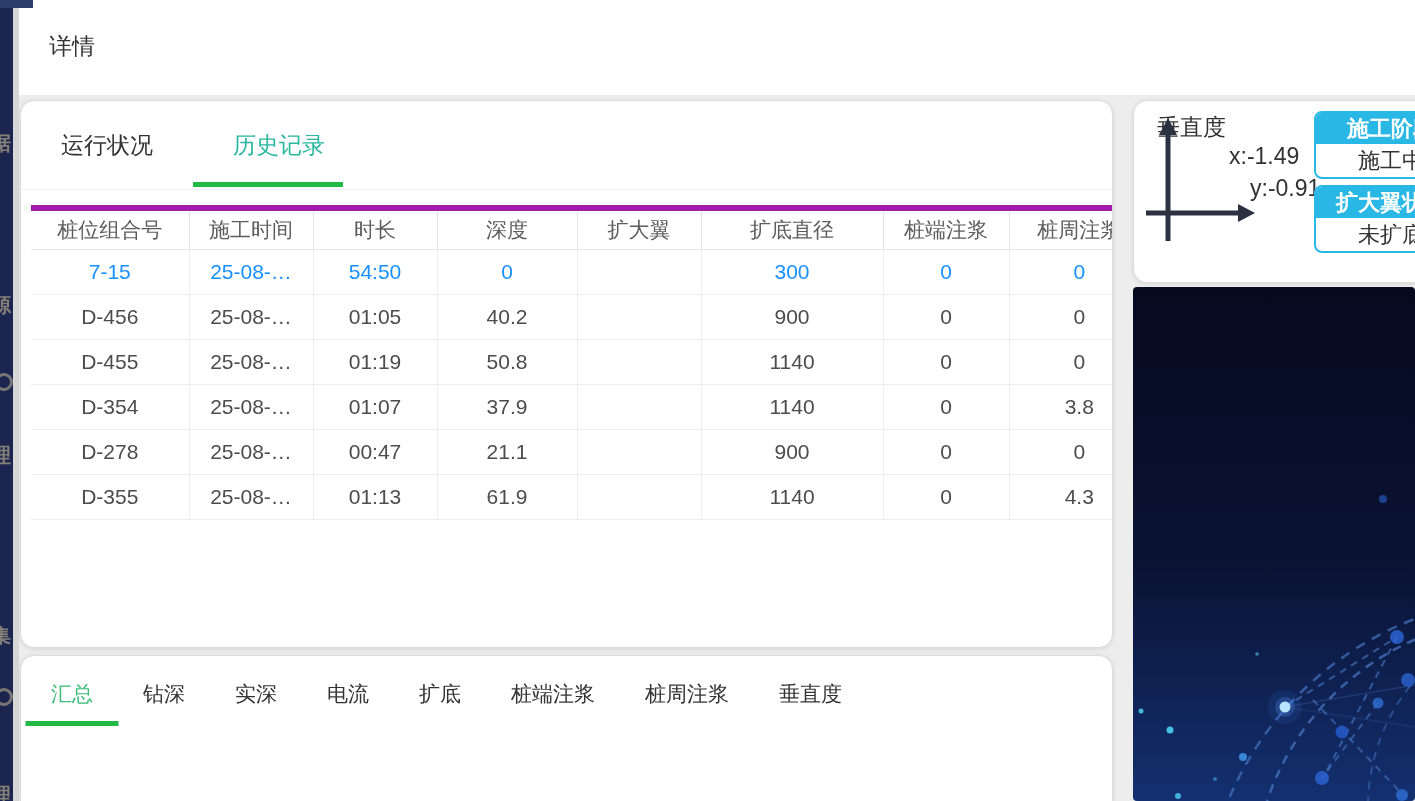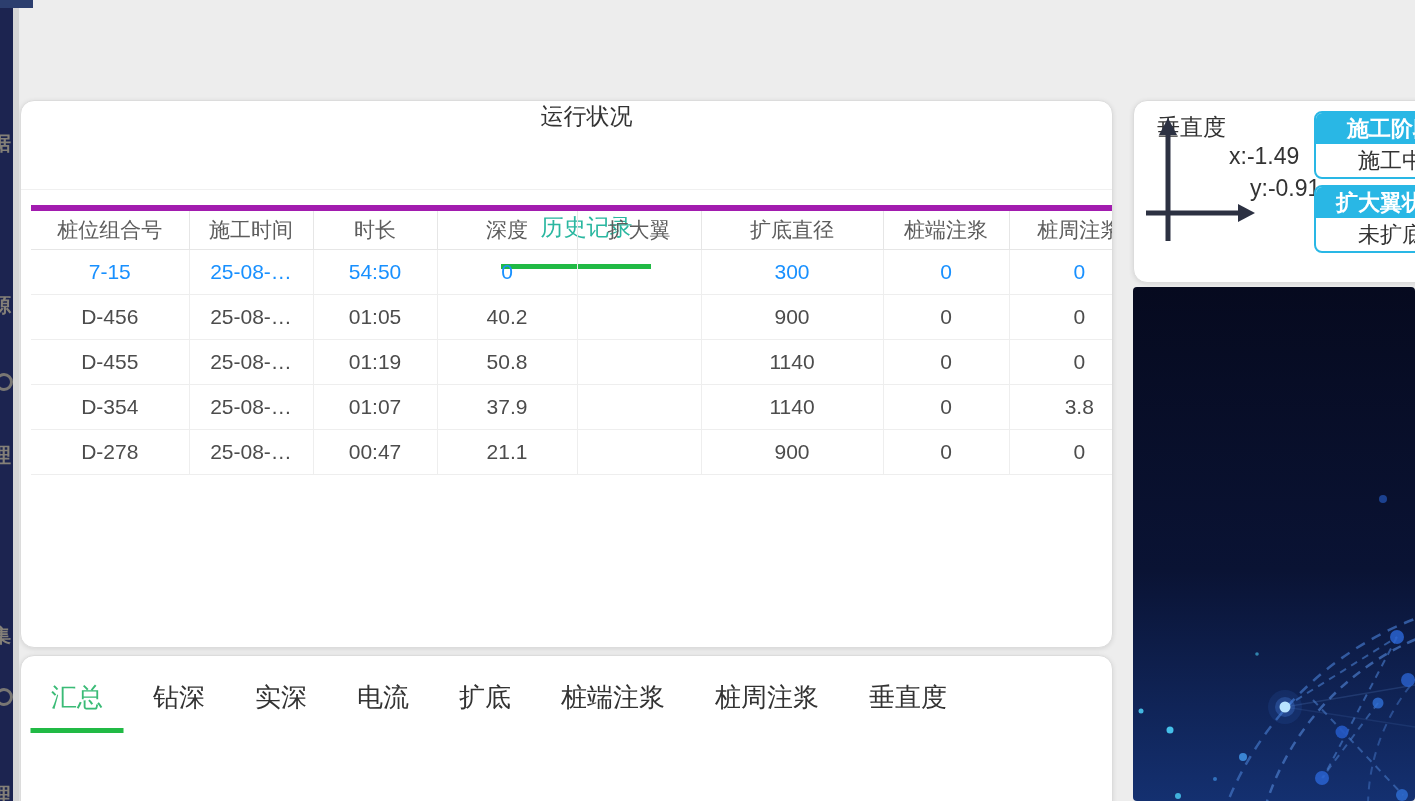--- a/index.html
+++ b/index.html
@@ -19,21 +19,21 @@
 
   
   .card{position:absolute;background:#fff;border:1px solid #dcdcdc;border-radius:14px;
     box-shadow:0 1px 5px rgba(0,0,0,.10);box-sizing:border-box;}
   .card-table{left:20px;top:100px;width:1093px;height:548px;overflow:hidden;}
   .card-bottom{left:20px;top:655px;width:1093px;height:160px;border-radius:14px;}
   .card-right{left:1133px;top:100px;width:340px;height:183px;overflow:visible;}
 
   
   .tabs{position:absolute;left:0;top:0;width:100%;height:89px;display:flex;align-items:center;
-    padding-left:40px;gap:80px;border-bottom:1px solid #f0f0f0;box-sizing:border-box;flex-direction:column;}
+    padding-left:40px;gap:80px;border-bottom:1px solid #f0f0f0;box-sizing:border-box;}
   .tab{font-size:23px;color:#333;position:relative;cursor:pointer;}
   .tab.active{color:#2ab7a0;}
   .tab.active::after{content:"";position:absolute;left:-40px;width:150px;bottom:-26px;height:5px;background:#21ba45;}
 
   
   .table-wrap{position:absolute;left:10px;top:104px;width:1083px;height:444px;overflow:hidden;}
   table.htab{border-collapse:collapse;table-layout:fixed;width:1118px;}
   table.htab col:nth-child(1){width:158px;} table.htab col:nth-child(2){width:124px;}
   table.htab col:nth-child(3){width:124px;} table.htab col:nth-child(4){width:140px;}
   table.htab col:nth-child(5){width:124px;} table.htab col:nth-child(6){width:182px;}
@@ -42,21 +42,21 @@
     border-top:6px solid #a21caf;border-bottom:1px solid #e6e6e6;border-right:1px solid #e6e6e6;}
   table.htab th:last-child{border-right:none;}
   table.htab td{height:42px;font-size:21px;color:#4c4c4c;text-align:center;
     border-bottom:1px solid #eeeeee;border-right:1px solid #eeeeee;}
   table.htab td:last-child{border-right:none;}
   table.htab tr.hl td{color:#1890ff;}
 
   
   .btabs{position:absolute;left:0;top:0;width:100%;display:flex;align-items:center;
     padding:24px 0 0 30px;box-sizing:border-box;}
-  .btab{font-size:26px;color:#333;margin-right:50px;position:relative;cursor:pointer;white-space:nowrap;}
+  .btab{font-size:21px;color:#333;margin-right:50px;position:relative;cursor:pointer;white-space:nowrap;}
   .btab.active{color:#3abb76;}
   .btab.active::after{content:"";position:absolute;left:50%;transform:translateX(-50%);
     width:93px;bottom:-18px;height:5px;background:#21ba45;}
 
   
   .vert-title{position:absolute;left:23px;top:11px;font-size:23px;color:#333;}
   .crosshair{position:absolute;left:6px;top:16px;}
   .xy{position:absolute;font-size:23px;color:#333;}
   .xy-x{left:95px;top:42px;}
   .xy-y{left:116px;top:74px;}
@@ -79,20 +79,23 @@
       <span class="frag" style="top: 292px;">源</span>
       <span class="frag" style="top: 442px;">理</span>
       <span class="frag" style="top: 622px;">集</span>
       <span class="frag" style="top: 782px;">理</span>
       <span class="ring" style="top: 373px;"></span>
       <span class="ring" style="top: 688px;"></span>
     </div>
   <div class="sb-top-accent"></div>
   <div class="modal-edge"></div>
 
+  <div class="modal-header">
+    <div class="modal-title">详情</div>
+  </div>
 
   <section class="card card-table">
     <div class="tabs">
       <div class="tab">运行状况</div>
       <div class="tab active">历史记录</div>
     </div>
     <div class="table-wrap">
       <table class="htab">
         <colgroup>
             <col>
@@ -159,20 +162,30 @@
             </tr>
             <tr>
               <td>D-278</td>
               <td>25-08-…</td>
               <td>00:47</td>
               <td>21.1</td>
               <td></td>
               <td>900</td>
               <td>0</td>
               <td>0</td>
+            </tr>
+            <tr>
+              <td>D-355</td>
+              <td>25-08-…</td>
+              <td>01:13</td>
+              <td>61.9</td>
+              <td></td>
+              <td>1140</td>
+              <td>0</td>
+              <td>4.3</td>
             </tr>
           </tbody>
       </table>
     </div>
   </section>
 
   <section class="card card-bottom">
     <div class="btabs">
         <div class="btab active">汇总</div>
         <div class="btab">钻深</div>

